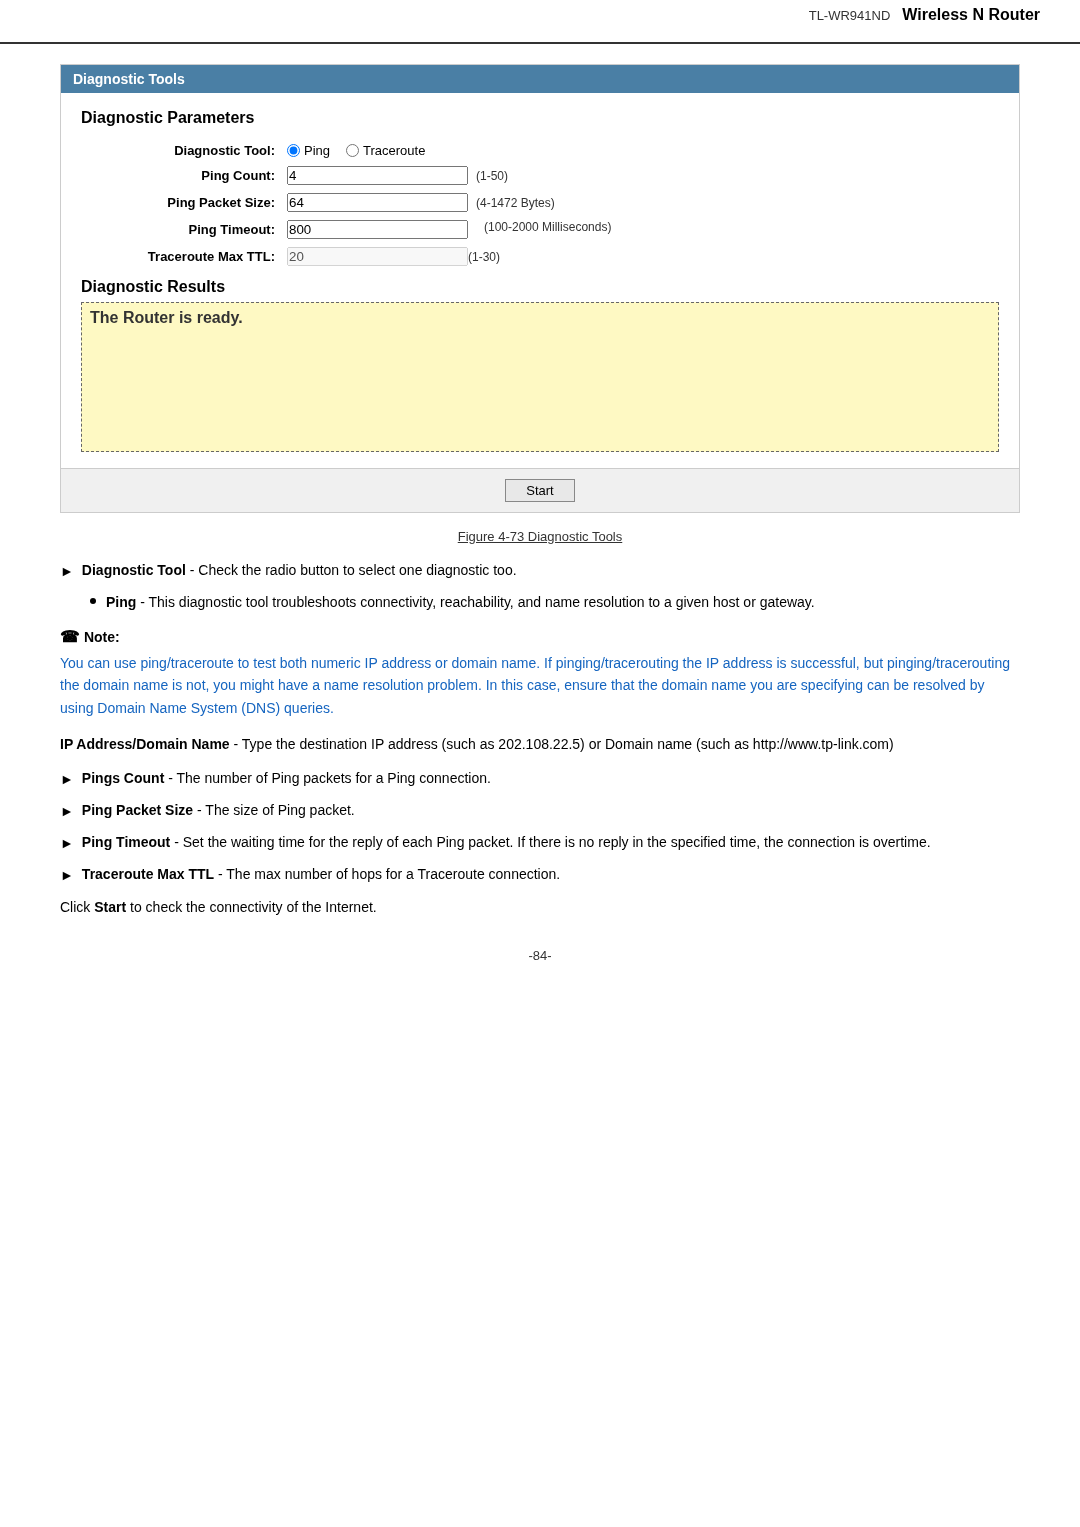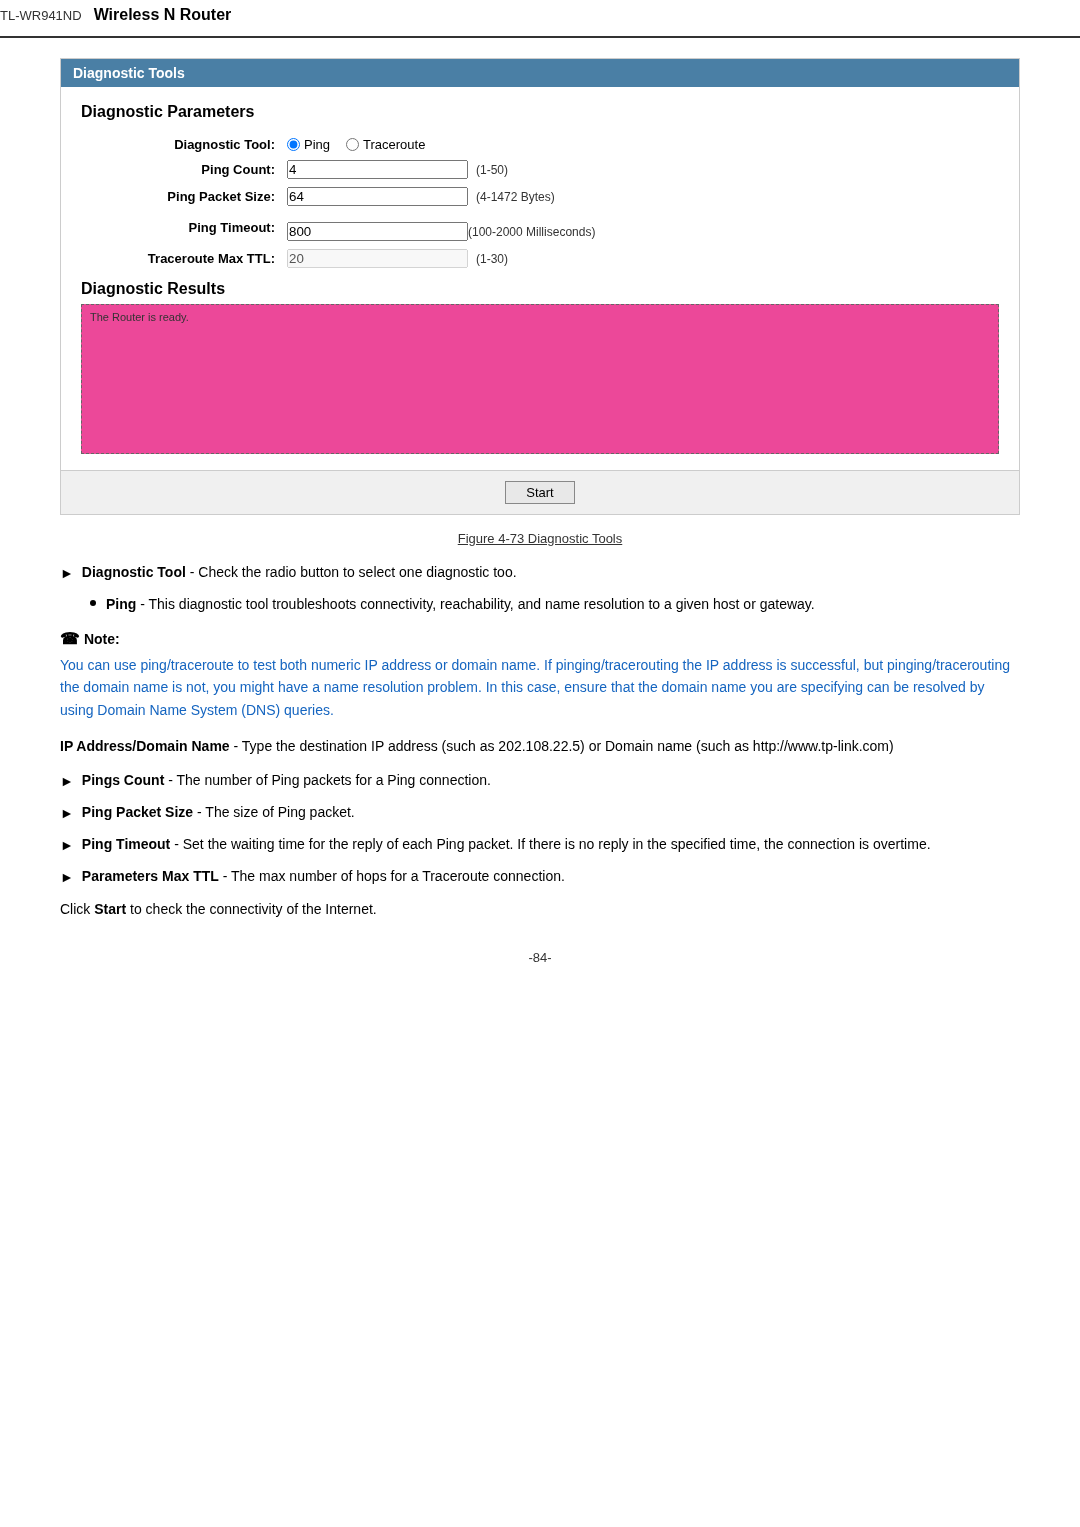--- a/index.html
+++ b/index.html
@@ -8,23 +8,24 @@
       font-size: 14px;
       background: #fff;
       color: #000;
       width: 1080px;
       min-height: 1527px;
     }
 
     
     .page-header {
       display: flex;
+      justify-content: flex-end;
       align-items: center;
       border-bottom: 2px solid #333;
-      padding: 6px 40px 12px 0;
+      padding: 6px 40px 18px 0;
       margin-bottom: 20px;
     }
     .header-model {
       font-size: 13px;
       color: #333;
       margin-right: 12px;
     }
     .header-title {
       font-size: 16px;
       font-weight: bold;
@@ -101,23 +102,24 @@
     
     .results-title {
       font-size: 16px;
       font-weight: bold;
       margin: 8px 0 6px 0;
     }
     .results-box {
       border: 1px dashed #666;
       min-height: 150px;
       padding: 6px 8px;
-      font-size: 11px;
-      color: #333;
-      background: #ec4899;
+      font-size: 16px;
+      color: #333;
+      background: #fef9c3;
+      font-weight: bold;
     }
 
     
     .button-area {
       border-top: 1px solid #ccc;
       background: #f0f0f0;
       padding: 10px;
       text-align: center;
     }
     .start-btn {
@@ -269,31 +271,31 @@
             <div style="display:flex;align-items:center;gap:8px;">
               <input type="text" class="medium" value="64" style="">
               <span class="hint-text">(4-1472 Bytes)</span>
             </div>
           </td>
         </tr>
 
         <tr>
           <td class="param-label">Ping Timeout:</td>
           <td>
-            <div style="display:flex;align-items:center;gap:0;margin-top:8px;">
+            <div style="display:flex;align-items:flex-start;gap:16px;">
               <input type="text" class="medium" value="800" style="">
               <span class="hint-text">(100-2000 Milliseconds)</span>
             </div>
           </td>
         </tr>
 
         <tr>
           <td class="param-label">Traceroute Max TTL:</td>
           <td>
-            <div style="display:flex;align-items:center;gap:8px;">
+            <div style="display:flex;align-items:center;">
               <input type="text" class="medium disabled" value="20" disabled="" style="">
               <span class="hint-text">(1-30)</span>
             </div>
           </td>
         </tr>
       </tbody>
         </table>
 
       <div class="results-title">Diagnostic Results</div>
       <div class="results-box">
@@ -357,21 +359,21 @@
     <li>
       <span class="arrow-bullet">►</span>
       <span>
         <b>Ping Timeout</b><span> - Set the waiting time for the reply of each Ping packet. If there is no reply in the specified time, the connection is overtime.</span>
       </span>
     </li>
 
     <li>
       <span class="arrow-bullet">►</span>
       <span>
-        <b>Parameters Max TTL</b><span> - The max number of hops for a Traceroute connection.</span>
+        <b>Traceroute Max TTL</b><span> - The max number of hops for a Traceroute connection.</span>
       </span>
     </li>
   </ul>
 
   <p class="body-para">
     <span>Click </span><b>Start</b><span> to check the connectivity of the Internet.</span>
   </p>
 
   <div class="page-footer">
     <span>-84-</span>

